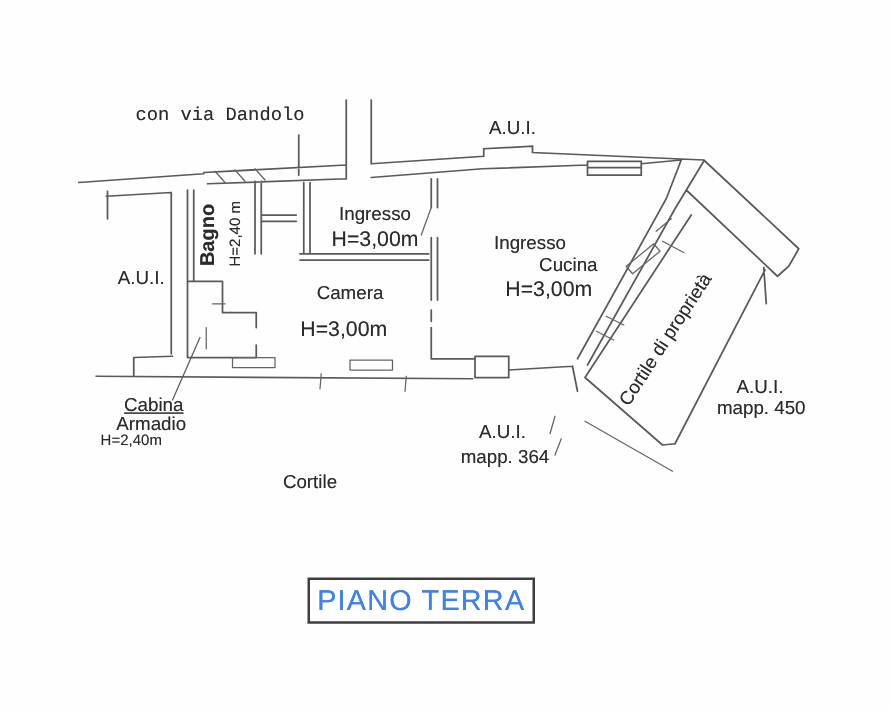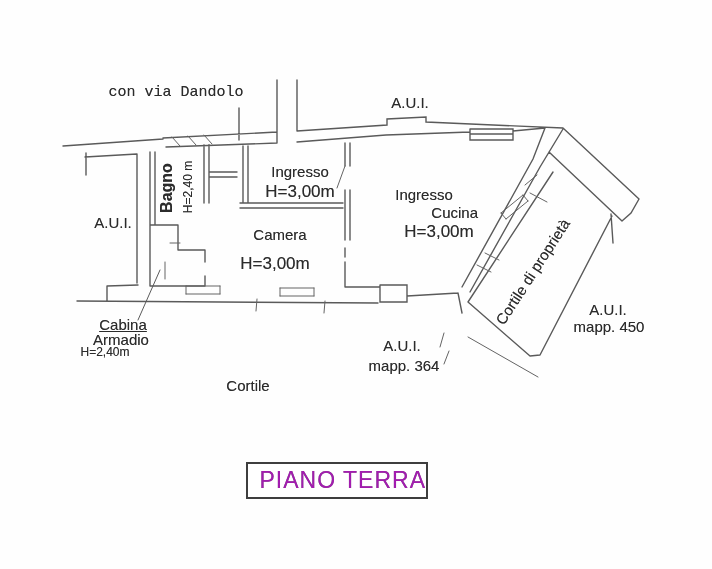--- a/index.html
+++ b/index.html
@@ -17,22 +17,22 @@
   .lbl.small{font-size:17px;}
   .lbl.tiny{font-size:12px;}
   .lbl.left{text-align:center;}
   .rot90{transform:rotate(-90deg);transform-origin:center center;}
   .rot57{transform:rotate(-57deg);transform-origin:center center;}
   .underline{text-decoration:underline;}
   .bold{font-weight:bold;}
   #title-box{
     position:absolute;left:246px;top:462px;width:178px;height:33px;
     border:2px solid #3e3e3e;background:#fff;
-    display:flex;align-items:center;justify-content:flex-end;
-    font-size:23px;letter-spacing:1px;color:#a21caf;
+    display:flex;align-items:center;justify-content:center;
+    font-size:23px;letter-spacing:1px;color:#3b82f6;
     text-shadow:0 0 .5px rgba(70,70,70,.7);
   }
 </style>
 </head>
 <body>
 
 <div id="page">
 
   <svg id="plan-svg" viewBox="0 0 712 569" xmlns="http://www.w3.org/2000/svg">
 

